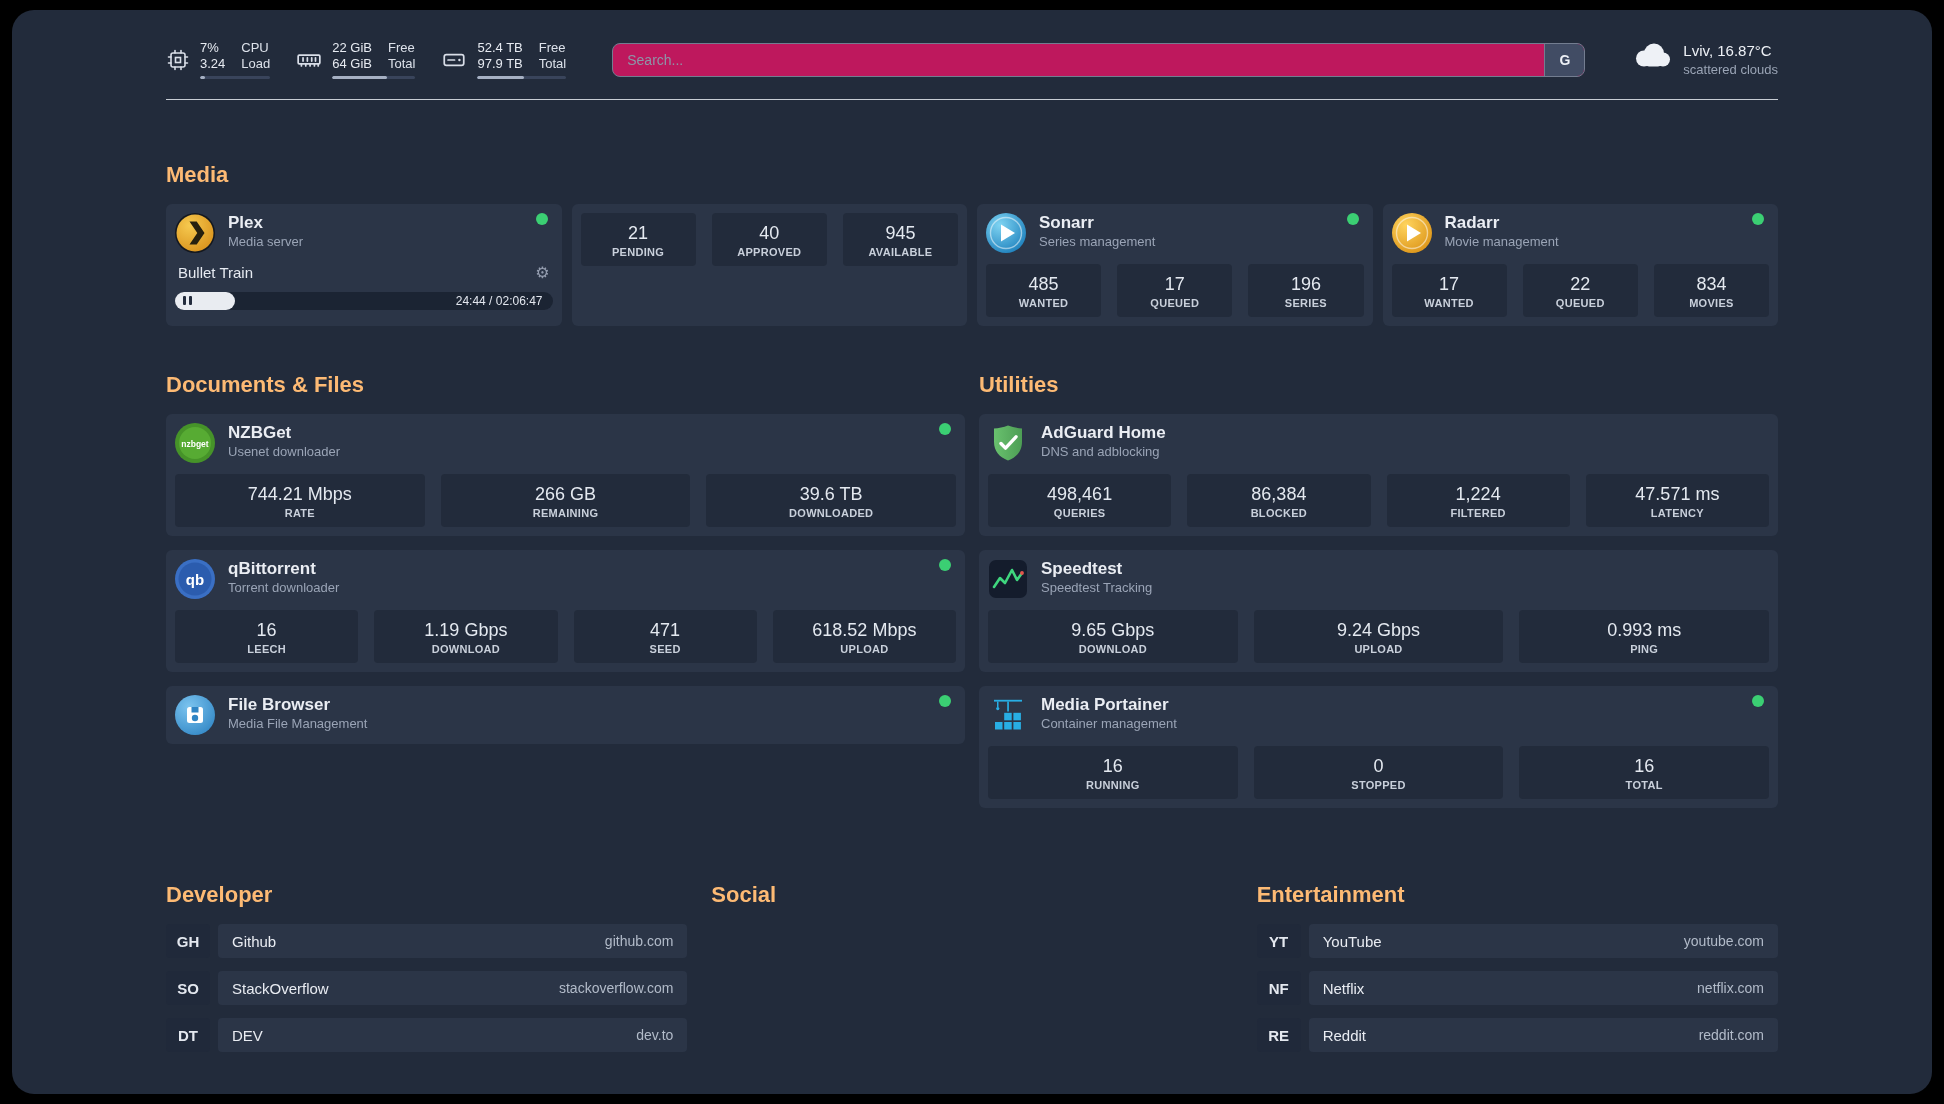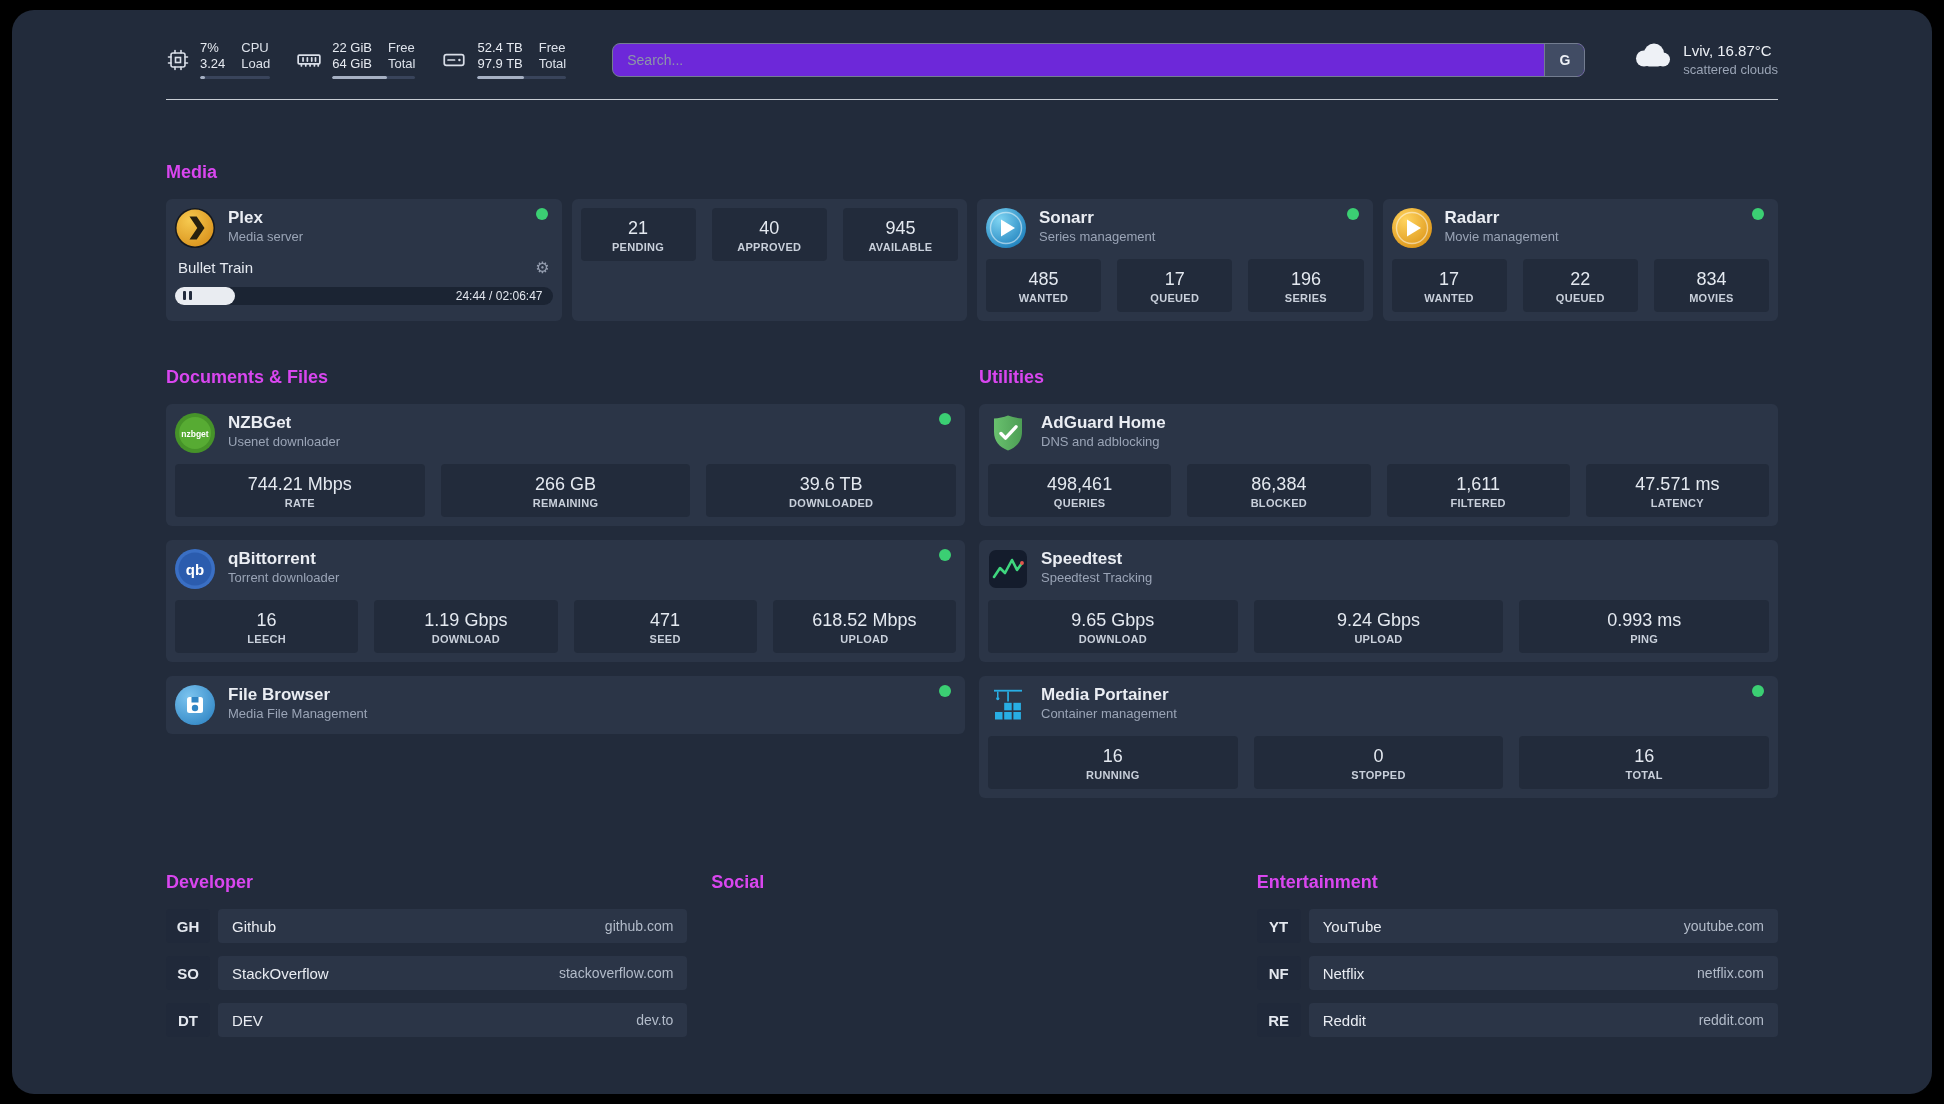--- a/index.html
+++ b/index.html
@@ -14,32 +14,32 @@
   .stats-group{display:flex;gap:26px;align-items:center}
   .stat{display:flex;gap:10px;align-items:center}
   .stat-icon{color:#d9dee8;display:flex;align-items:center}
   .stat-body{display:flex;flex-direction:column}
   .stat-rows{display:flex;gap:16px;font-size:13px;line-height:16px}
   .stat-col{display:flex;flex-direction:column;align-items:flex-start}
   .vals{color:#e7ebf2}
   .labs{color:#dce1ea}
   .meter{margin-top:4px;width:100%;height:3px;border-radius:2px;background:#39445b;overflow:hidden}
   .meter-fill{height:100%;background:#a6b0c3;border-radius:2px}
-  .search-wrap{flex:1;display:flex;height:34px;margin:0 46px;border:1px solid #737d90;border-radius:8px;background:#6d28d9;overflow:hidden}
+  .search-wrap{flex:1;display:flex;height:34px;margin:0 46px;border:1px solid #737d90;border-radius:8px;background:#be185d;overflow:hidden}
   .search-input{flex:1;background:transparent;border:none;outline:none;color:#e5e9f0;font-size:14px;padding:0 14px;font-family:inherit}
   .search-input::placeholder{color:#8d96a8}
   .search-btn{width:40px;background:#414c64;color:#eef1f6;font-size:14px;font-weight:bold;display:flex;align-items:center;justify-content:center;border-left:1px solid #737d90;cursor:pointer}
   .weather{display:flex;align-items:flex-start;gap:12px}
   .weather-text{display:flex;flex-direction:column;line-height:19px}
   .weather-loc{font-size:15px;color:#eef1f6}
   .weather-cond{font-size:13px;color:#9aa4b5}
   .divider{margin-top:20px;height:1px;background:#c7ccd4}
 
   
-  .section-title{font-size:18px;font-weight:600;color:#d946ef}
+  .section-title{font-size:22px;font-weight:600;color:#fdba74}
   .media-section{margin-top:62px}
   .media-grid{display:grid;grid-template-columns:repeat(4,1fr);gap:10px;margin-top:16px}
 
   .card{background:#2b3547;border-radius:6px;padding:9px;display:flex;flex-direction:column;gap:11px;cursor:pointer}
   .card-header{display:flex;align-items:flex-start;gap:13px}
   .app-icon{width:40px;height:40px;flex:0 0 auto;display:flex}
   .card-titles{display:flex;flex-direction:column;line-height:19px}
   .card-name{font-size:17px;font-weight:600;color:#eaedf3}
   .card-desc{font-size:13px;color:#9aa4b6}
   .status-dot{width:12px;height:12px;border-radius:50%;background:#3bcf73;margin-left:auto;margin-right:5px;flex:0 0 auto}
@@ -436,21 +436,21 @@
             <div class="tiles">
               <div class="tile">
                 <div class="tile-value">498,461</div>
                 <div class="tile-label">QUERIES</div>
               </div>
               <div class="tile">
                 <div class="tile-value">86,384</div>
                 <div class="tile-label">BLOCKED</div>
               </div>
               <div class="tile">
-                <div class="tile-value">1,611</div>
+                <div class="tile-value">1,224</div>
                 <div class="tile-label">FILTERED</div>
               </div>
               <div class="tile">
                 <div class="tile-value">47.571 ms</div>
                 <div class="tile-label">LATENCY</div>
               </div>
             </div>
           </div>
 
           <div class="card">

